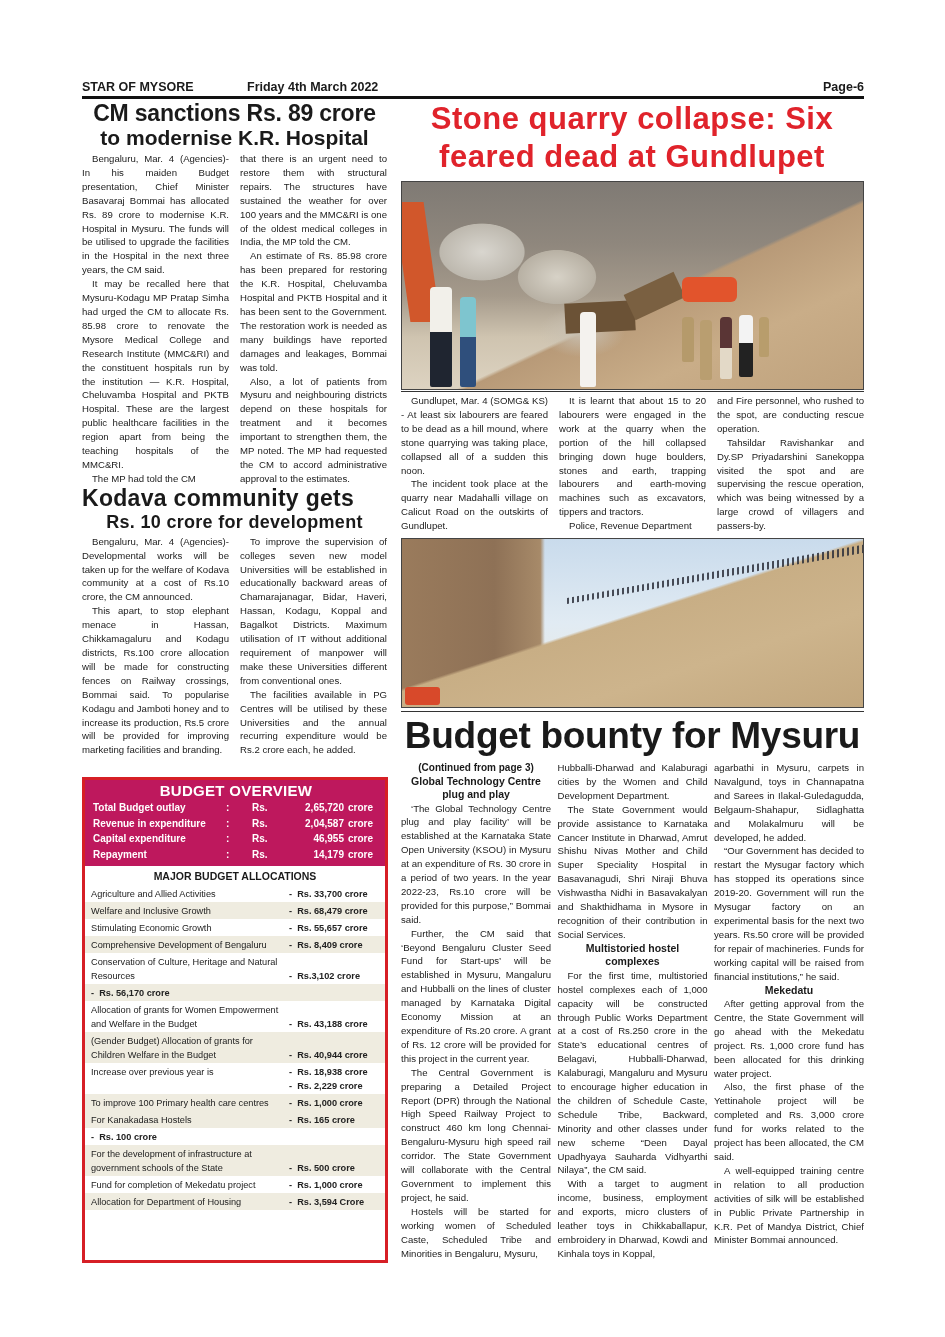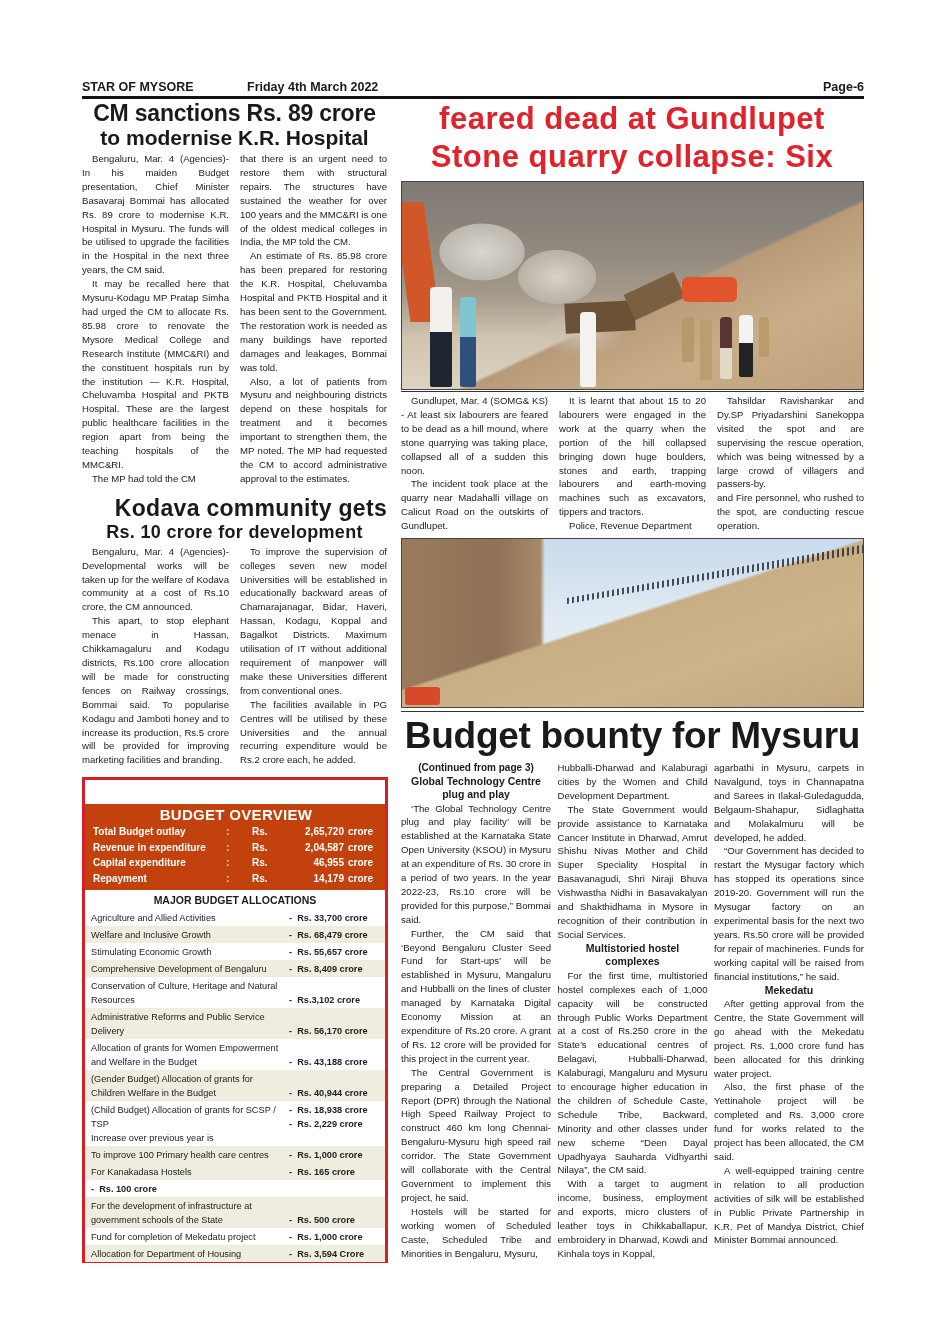--- a/index.html
+++ b/index.html
@@ -17,26 +17,26 @@
   .h-cm2 { font-size: 21px; font-weight: bold; text-align: center; line-height: 24px; margin-bottom: 2px; }
 
   .cols2 { display: flex; justify-content: space-between; }
   .cols2 .c { width: 147px; }
   .cols3 { display: flex; justify-content: space-between; }
   .cols3 .c { width: 147px; }
 
   p.b { font-size: 9.6px; line-height: 13.9px; text-align: justify; text-indent: 10px; color: #222; hyphens: manual; }
   p.b.ni { text-indent: 0; }
 
-  .h-kod1 { font-size: 23px; font-weight: 900; text-align: right; line-height: 25px; margin-top: 10px; letter-spacing: 0.3px; }
+  .h-kod1 { font-size: 23px; font-weight: 900; text-align: left; line-height: 25px; letter-spacing: 0.3px; }
   .h-kod2 { font-size: 18px; font-weight: bold; text-align: center; line-height: 22px; margin-bottom: 2px; letter-spacing: 0.3px; }
 
   
   .budget { position: absolute; left: 82px; top: 777px; width: 306px; height: 486px; border: 3px solid #d61f26; background: #fff; }
-  .budget .red { background: #c2410c; color: #fff; padding: 2px 6px 4px 8px; margin-top: 24px; }
+  .budget .red { background: #be185d; color: #fff; padding: 2px 6px 4px 8px; }
   .budget .red .title { text-align: center; font-weight: bold; font-size: 15px; line-height: 18px; letter-spacing: 0.3px; }
   .ov-row { display: flex; font-weight: bold; font-size: 10px; line-height: 15.5px; }
   .ov-row .l { width: 133px; }
   .ov-row .colon { width: 26px; }
   .ov-row .rs { width: 36px; }
   .ov-row .v { width: 60px; text-align: right; padding-right: 4px; }
   .ov-row .u { flex: 1; }
   .mba-title { text-align: center; font-weight: bold; font-size: 10.5px; line-height: 18px; margin-top: 1px; }
   .alloc-row { display: flex; align-items: flex-end; font-size: 9.2px; line-height: 14px; padding: 1.5px 4px 1.5px 6px; }
   .alloc-row.alt { background: #efece0; }
@@ -172,34 +172,32 @@
     </div>
   <div class="alloc-row alt">
       <span class="l">Comprehensive Development of Bengaluru</span>
       <span class="v">-  Rs. 8,409 crore</span>
     </div>
   <div class="alloc-row">
       <span class="l">Conservation of Culture, Heritage and Natural Resources</span>
       <span class="v">-  Rs.3,102 crore</span>
     </div>
   <div class="alloc-row alt">
-      <span class="l">Administrative Reforms and Public Service Delivery</span>
       <span class="v">-  Rs. 56,170 crore</span>
     </div>
   <div class="alloc-row">
       <span class="l">Allocation of grants for Women Empowerment and Welfare in the Budget</span>
       <span class="v">-  Rs. 43,188 crore</span>
     </div>
   <div class="alloc-row alt">
       <span class="l">(Gender Budget) Allocation of grants for Children Welfare in the Budget</span>
       <span class="v">-  Rs. 40,944 crore</span>
     </div>
   <div class="alloc-row" style="align-items:flex-start;">
     <span class="l">
-        <span style="display:block">(Child Budget) Allocation of grants for SCSP / TSP</span>
         <span style="display:block">Increase over previous year is</span>
       </span>
     <span class="v"><span>-  Rs. 18,938 crore</span><span>-  Rs. 2,229 crore</span></span>
   </div>
   <div class="alloc-row alt">
       <span class="l">To improve 100 Primary health care centres</span>
       <span class="v">-  Rs. 1,000 crore</span>
     </div>
   <div class="alloc-row alt">
       <span class="l">For Kanakadasa Hostels</span>
@@ -216,22 +214,22 @@
       <span class="l">Fund for completion of Mekedatu project</span>
       <span class="v">-  Rs. 1,000 crore</span>
     </div>
   <div class="alloc-row alt">
       <span class="l">Allocation for Department of Housing</span>
       <span class="v">-  Rs. 3,594 Crore</span>
     </div>
 </div>
 
 <div class="col-right">
+  <h1 class="h-quarry">Stone quarry collapse: Six</h1>
   <h1 class="h-quarry">feared dead at Gundlupet</h1>
-  <h1 class="h-quarry">Stone quarry collapse: Six</h1>
 </div>
 
 <div class="photo1" title="Collapsed quarry with boulders, overturned trucks, excavator and onlookers">
   <div class="exc1"></div>
   <div class="truck"></div>
   <div class="truck2"></div>
   <div class="exc2"></div>
   <div class="person" style="left:28px;top:105px;height:100px;width:22px;background:linear-gradient(#f2f0ea 0 45%,#1f2530 45%);"></div>
   <div class="person" style="left:58px;top:115px;height:90px;width:16px;background:linear-gradient(#7ec5cf 0 45%,#2f4f7c 45%);"></div>
   <div class="person" style="left:178px;top:130px;height:75px;width:16px;background:linear-gradient(#f4f2ee 0 55%,#f4f2ee 55%);"></div>
@@ -247,22 +245,22 @@
 <div class="quarry-text cols3">
   <div class="c">
     <p class="b">Gundlupet, Mar. 4 (SOMG&amp; KS) - At least six labourers are feared to be dead as a hill mound, where stone quarrying was taking place, collapsed all of a sudden this noon.</p>
     <p class="b">The incident took place at the quarry near Madahalli village on Calicut Road on the outskirts of Gundlupet.</p>
   </div>
   <div class="c">
     <p class="b">It is learnt that about 15 to 20 labourers were engaged in the work at the quarry when the portion of the hill collapsed bringing down huge boulders, stones and earth, trapping labourers and earth-moving machines such as excavators, tippers and tractors.</p>
     <p class="b">Police, Revenue Department</p>
   </div>
   <div class="c">
+    <p class="b ni">and Fire personnel, who rushed to the spot, are conducting rescue operation.</p>
     <p class="b">Tahsildar Ravishankar and Dy.SP Priyadarshini Sanekoppa visited the spot and are supervising the rescue operation, which was being witnessed by a large crowd of villagers and passers-by.</p>
-    <p class="b ni">and Fire personnel, who rushed to the spot, are conducting rescue operation.</p>
   </div>
 </div>
 
 <div class="photo2" title="Crowd of villagers watching from the top of the quarry slope">
   <div class="crowd"></div>
   <div class="machine"></div>
 </div>
 
 <div class="rule-mid2"></div>
 

